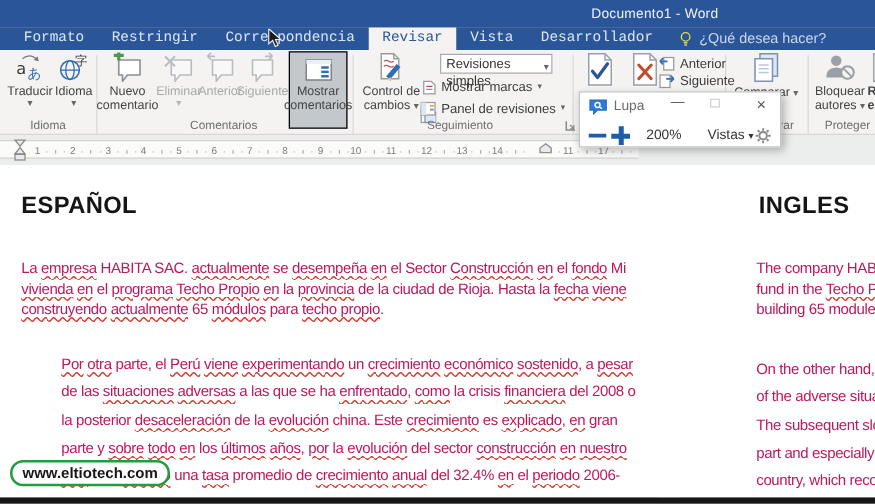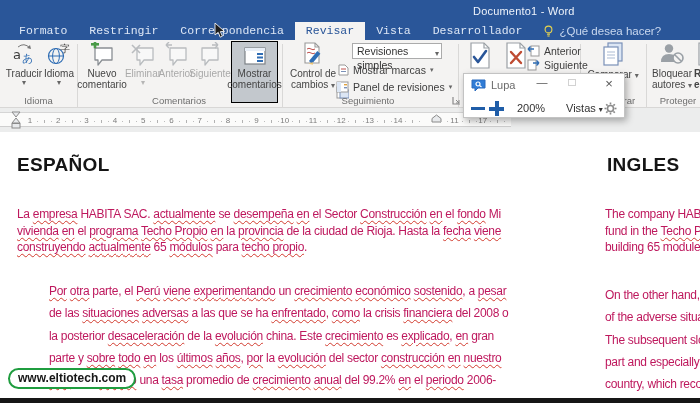--- a/index.html
+++ b/index.html
@@ -405,21 +405,21 @@
     <div class="para p-single" style="left:17px; top:74px;">
         <div class="tline"><span>La </span><span class="sq">empresa</span><span> HABITA SAC.  </span><span class="sq">actualmente</span><span> se </span><span class="sq">desempeña</span><span> </span><span class="sq">en</span><span> el Sector </span><span class="sq">Construcción</span><span> </span><span class="sq">en</span><span> el </span><span class="sq">fondo</span><span> Mi</span></div>
         <div class="tline"><span class="sq">vivienda</span><span> </span><span class="sq">en</span><span> el </span><span class="sq">programa</span><span> </span><span class="sq">Techo Propio</span><span> </span><span class="sq">en</span><span> la </span><span class="sq">provincia</span><span> de la ciudad de Rioja. Hasta la </span><span class="sq">fecha</span><span> </span><span class="sq">viene</span></div>
         <div class="tline"><span class="sq">construyendo</span><span> </span><span class="sq">actualmente</span><span> 65 </span><span class="sq">módulos</span><span> para </span><span class="sq">techo propio</span><span>.</span></div>
       </div>
     <div class="para p-wide" style="left:17px; top:148px;margin-left:32px;">
         <div class="tline"><span class="sq">Por</span><span> </span><span class="sq">otra</span><span> parte, el </span><span class="sq">Perú</span><span> </span><span class="sq">viene</span><span> </span><span class="sq">experimentando</span><span> un </span><span class="sq">crecimiento</span><span> </span><span class="sq">económico</span><span> </span><span class="sq">sostenido</span><span>, a </span><span class="sq">pesar</span></div>
         <div class="tline"><span>de las </span><span class="sq">situaciones</span><span> </span><span class="sq">adversas</span><span> a las que se ha </span><span class="sq">enfrentado</span><span>, </span><span class="sq">como</span><span> la crisis </span><span class="sq">financiera</span><span> del 2008 o</span></div>
         <div class="tline"><span>la posterior </span><span class="sq">desaceleración</span><span> de la </span><span class="sq">evolución</span><span> china. Este </span><span class="sq">crecimiento</span><span> es </span><span class="sq">explicado</span><span>, </span><span class="sq">en</span><span> gran</span></div>
         <div class="tline"><span>parte y </span><span class="sq">sobre</span><span> </span><span class="sq">todo</span><span> </span><span class="sq">en</span><span> los </span><span class="sq">últimos</span><span> </span><span class="sq">años</span><span>, </span><span class="sq">por</span><span> la </span><span class="sq">evolución</span><span> del sector </span><span class="sq">construcción</span><span> </span><span class="sq">en</span><span> </span><span class="sq">nuestro</span></div>
-        <div class="tline"><span class="sq">país</span><span>, que </span><span class="sq">registró</span><span> una </span><span class="sq">tasa</span><span> promedio de </span><span class="sq">crecimiento</span><span> </span><span class="sq">anual</span><span> del 99.2% </span><span class="sq">en</span><span> el </span><span class="sq">periodo</span><span> 2006-</span></div>
+        <div class="tline"><span class="sq">país</span><span>, que </span><span class="sq">registró</span><span> una </span><span class="sq">tasa</span><span> promedio de </span><span class="sq">crecimiento</span><span> </span><span class="sq">anual</span><span> del 32.4% </span><span class="sq">en</span><span> el </span><span class="sq">periodo</span><span> 2006-</span></div>
       </div>
   </div>
   <div id="page-right" class="page">
     <div class="doc-h1" style="left:81px; top:22px;">INGLES</div>
     <div class="para p-single" style="left:79px; top:74px;">
         <div class="tline"><span>The company HABITA</span></div>
         <div class="tline"><span>fund in the </span><span class="sq">Techo Pro</span></div>
         <div class="tline"><span>building 65 modules f</span></div>
       </div>
     <div class="para p-wide" style="left:79px; top:152px;">

